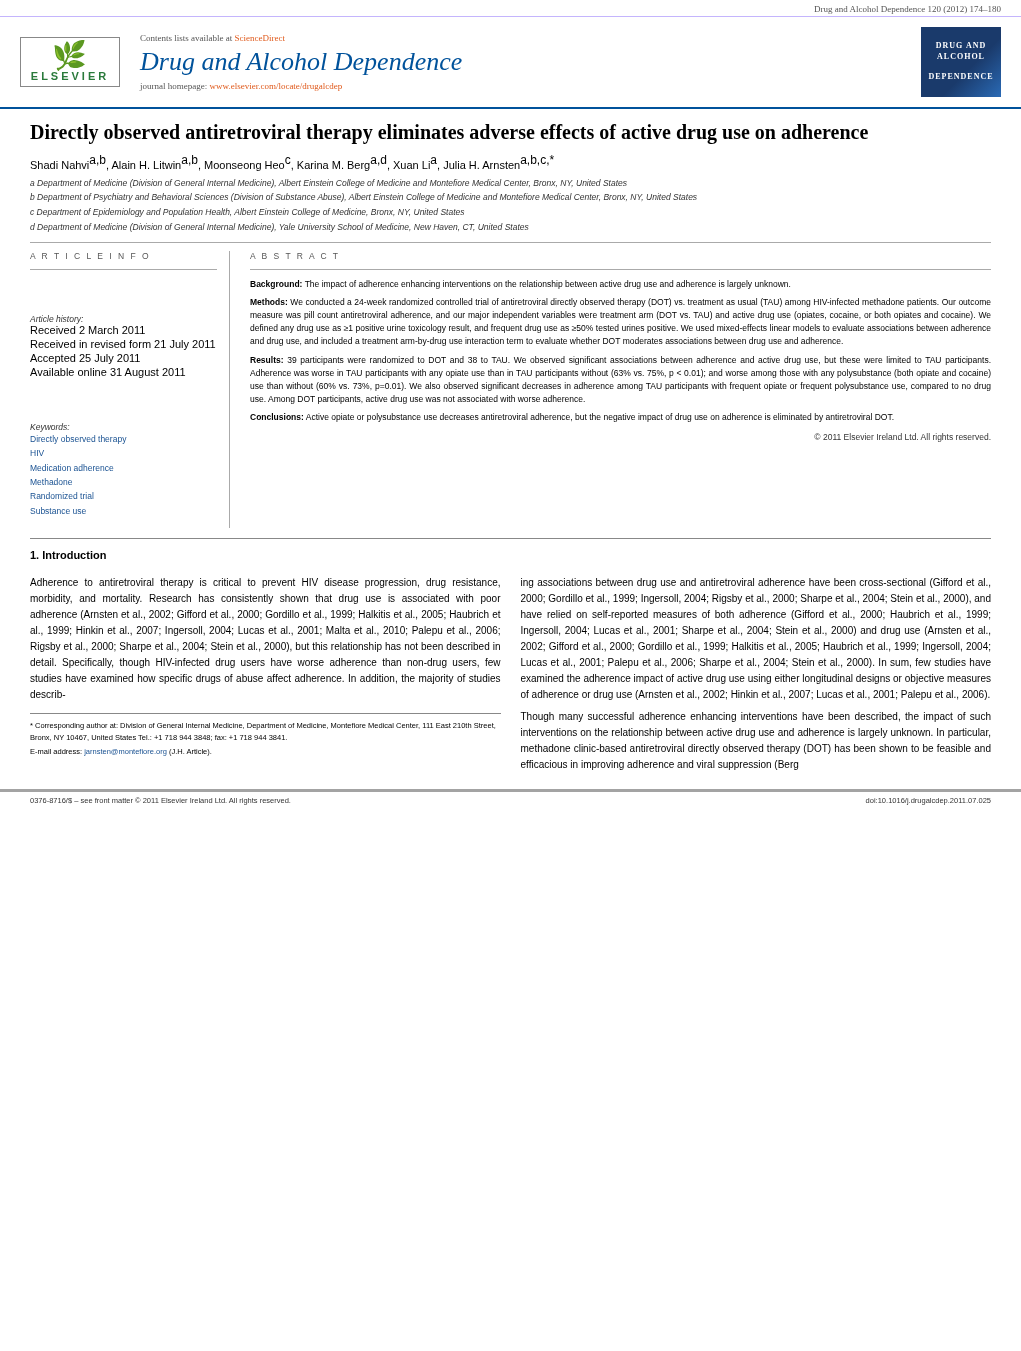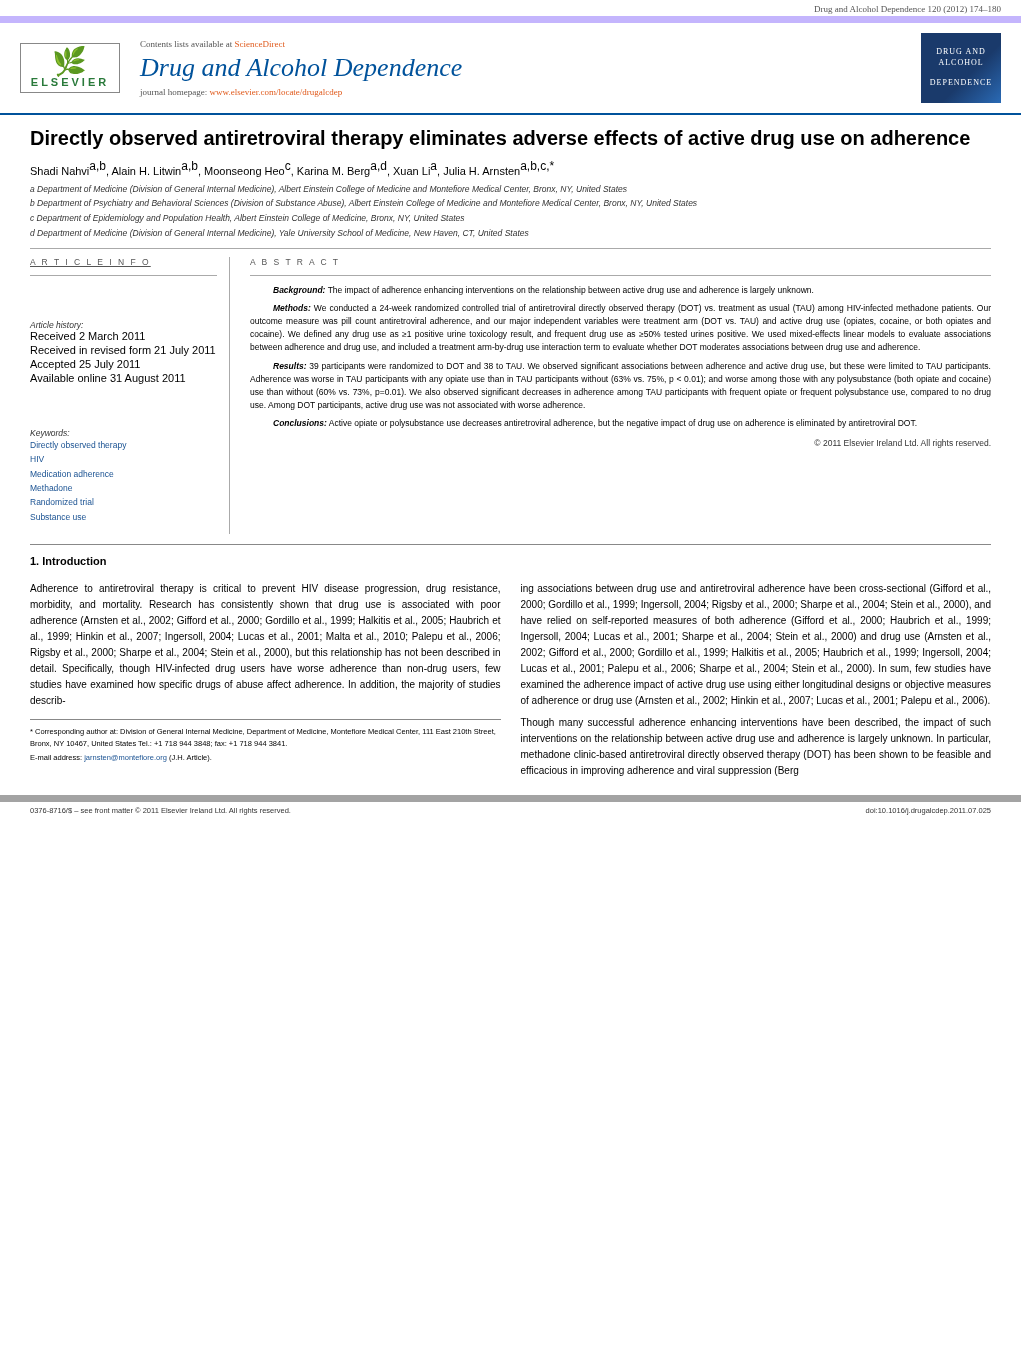--- a/index.html
+++ b/index.html
@@ -11,21 +11,21 @@
       width: 1021px;
       min-height: 1351px;
     }
 
     
     .top-bar {
       text-align: right;
       padding: 4px 20px 2px 28px;
       font-size: 9px;
       color: #555;
-      border-bottom: 7px solid #c4b5fd;
+      border-bottom: 1px solid #c4b5fd;
     }
 
     
     .journal-header {
       display: flex;
       align-items: center;
       padding: 10px 20px;
       border-bottom: 2px solid #00529b;
       gap: 10px;
     }
@@ -77,21 +77,21 @@
       padding: 10px 30px 10px 30px;
     }
 
     
     .article-title {
       font-size: 20px;
       font-weight: bold;
       color: #000;
       margin-bottom: 8px;
       line-height: 1.3;
-      font-family: Liberation Sans, sans-serif;
+      font-family: Liberation Serif, serif;
     }
 
     
     .authors {
       font-size: 11px;
       margin-bottom: 6px;
       font-family: Arial, Helvetica, sans-serif;
     }
     .authors sup {
       font-size: 12px;
@@ -135,21 +135,20 @@
 
     
     .info-section-title {
       font-size: 8.5px;
       letter-spacing: 2px;
       color: #555;
       text-transform: uppercase;
       font-family: Arial, Helvetica, sans-serif;
       margin-bottom: 4px;
       font-weight: normal;
-      text-decoration: underline;
     }
     .info-label {
       font-size: 8.5px;
       color: #333;
       font-style: italic;
       font-family: Arial, Helvetica, sans-serif;
       margin-top: 44px;
     }
     .info-value {
       font-size: 11px;
@@ -186,23 +185,21 @@
       font-size: 8.5px;
       line-height: 1.55;
       font-family: Arial, Helvetica, sans-serif;
       color: #000;
       text-align: justify;
     }
     .abstract-text p {
       margin-bottom: 5px;
     }
     .abstract-section-label {
-      font-style: italic;
       font-weight: bold;
-      margin-left: 23px;
     }
     .copyright {
       font-size: 8.5px;
       text-align: right;
       margin-top: 8px;
       color: #333;
       font-family: Arial, Helvetica, sans-serif;
     }
 
     
@@ -252,21 +249,21 @@
       line-height: 1.5;
       font-family: Arial, Helvetica, sans-serif;
       color: #000;
     }
     .footnote-text p {
       margin-bottom: 3px;
     }
 
     
     .bottom-bar {
-      border-top: 7px solid #a3a3a3;
+      border-top: 3px solid #a3a3a3;
       padding: 4px 30px;
       font-size: 7.5px;
       color: #333;
       font-family: Arial, Helvetica, sans-serif;
       display: flex;
       justify-content: space-between;
     }
   </style>
 </head>
 <body>
@@ -290,21 +287,21 @@
       <span>Contents lists available at </span><span style="color:#e05a1c;">ScienceDirect</span>
     </div>
     <div class="journal-title">Drug and Alcohol Dependence</div>
     <div class="journal-homepage">
       <span>journal homepage: </span><span style="color:#e05a1c;">www.elsevier.com/locate/drugalcdep</span>
     </div>
   </div>
 
   <div class="journal-logo-right">
     <div class="journal-logo-box">
-      <div style="font-size:8px; font-weight:normal; letter-spacing:1px; color:#fff; line-height:1.3;">DRUG AND<br>ALCOHOL<br><br>DEPENDENCE</div>
+      <div style="font-size:8px; font-weight:bold; letter-spacing:1px; color:#fff; line-height:1.3;">DRUG AND<br>ALCOHOL<br><br>DEPENDENCE</div>
     </div>
   </div>
 </div>
 
 <div class="article-content">
 
   <div class="article-title">Directly observed antiretroviral therapy eliminates adverse effects of active drug use on adherence</div>
 
   <div class="authors">
     Shadi Nahvi<sup>a,b</sup>, Alain H. Litwin<sup>a,b</sup>, Moonseong Heo<sup>c</sup>, Karina M. Berg<sup>a,d</sup>, Xuan Li<sup>a</sup>, Julia H. Arnsten<sup>a,b,c,*</sup>

